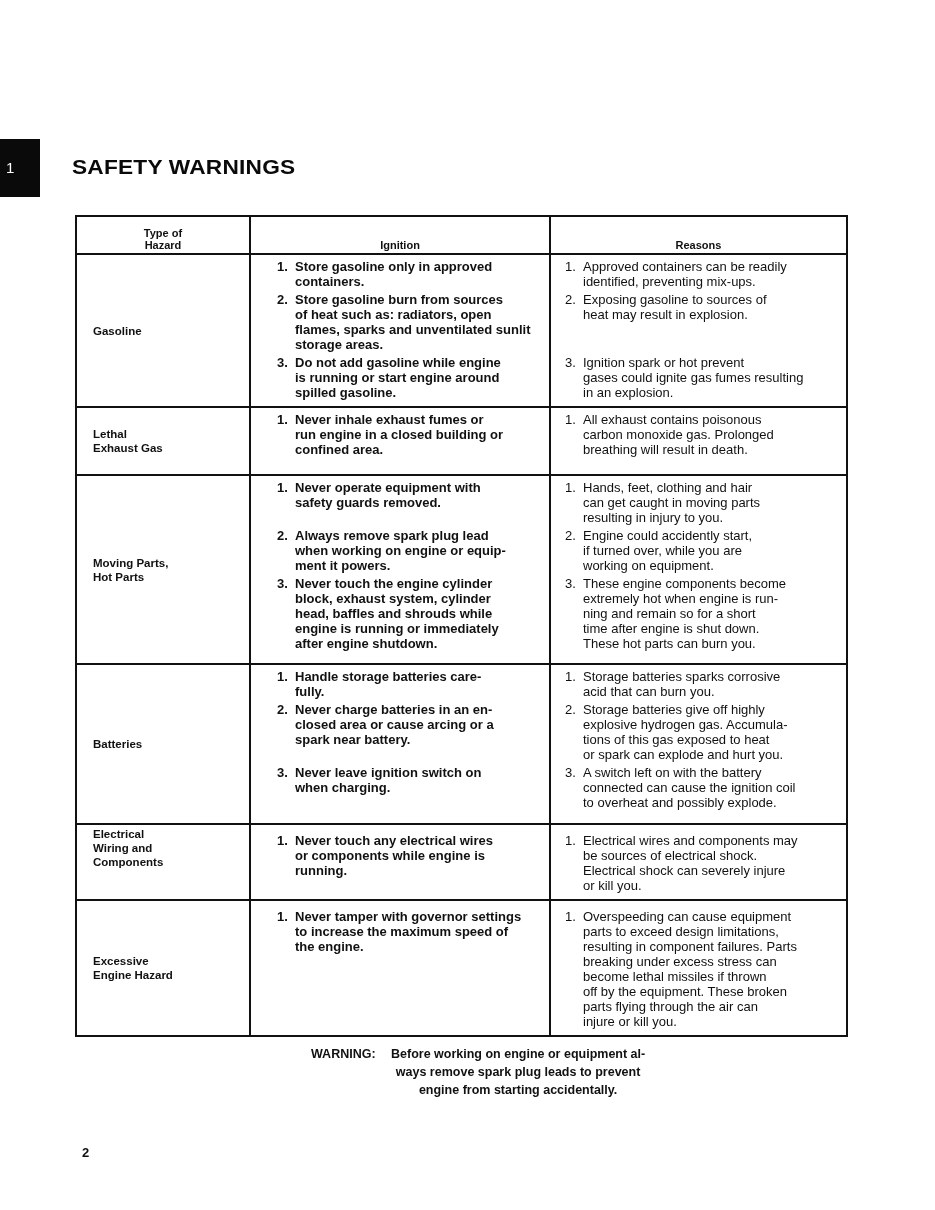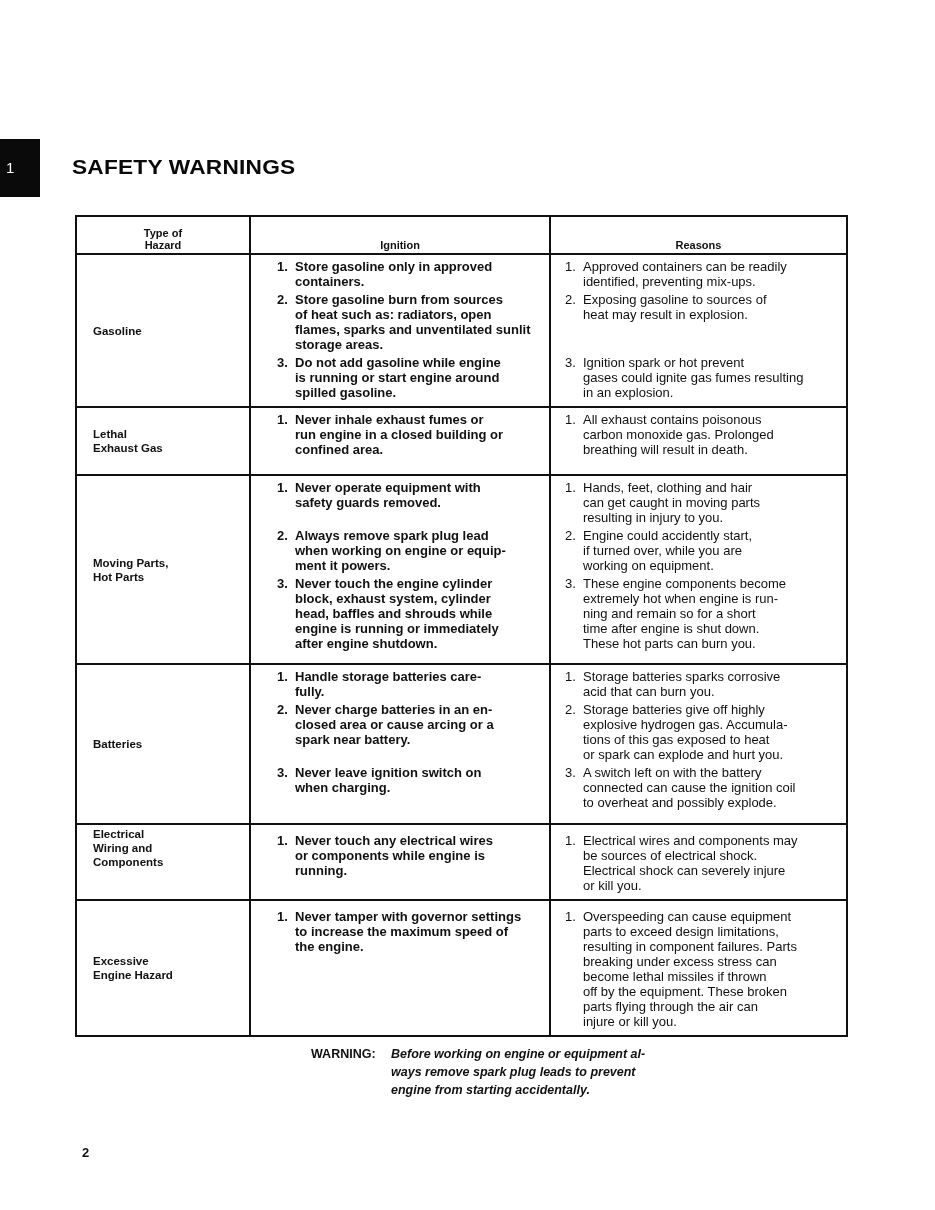--- a/index.html
+++ b/index.html
@@ -102,23 +102,23 @@
       font-size: 12.5px;
       line-height: 18px;
       display: flex;
       margin-left: 27px;
     }
     .warning-note .label {
       font-weight: 900;
       flex: 0 0 80px;
     }
     .warning-note .body {
-      font-style: italic;
       font-weight: bold;
       white-space: pre-line;
+      text-align: center;
     }
     .page-number {
       position: absolute;
       left: 82px;
       top: 1145px;
       font-size: 13px;
       font-weight: bold;
     }
   </style>
 </head>

